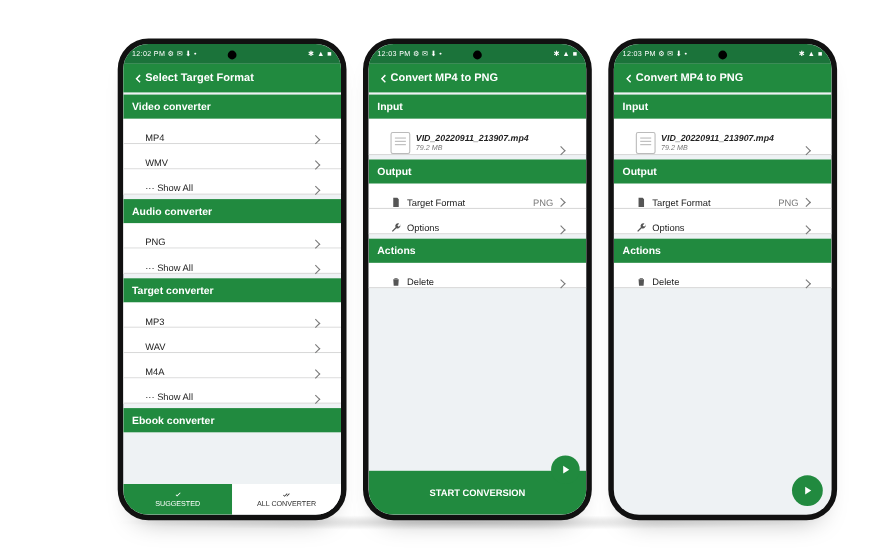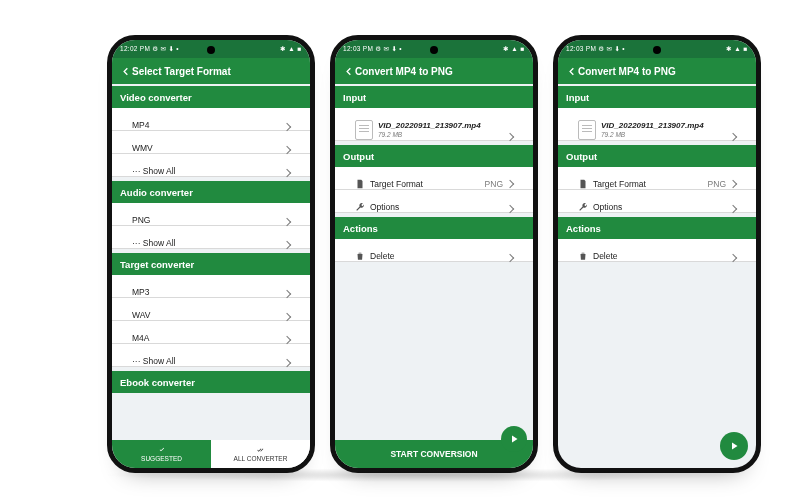--- a/index.html
+++ b/index.html
@@ -42,21 +42,21 @@
   .file-meta .fs{font-size:6.5px;color:var(--muted);}
   .ico{width:10px;height:10px;display:inline-block;}
   .content{position:absolute;top:44px;left:0;right:0;bottom:0;overflow:hidden;}
   .fab{position:absolute;right:8px;bottom:8px;width:28px;height:28px;border-radius:50%;background:var(--green);display:flex;align-items:center;justify-content:center;color:#fff;}
   .fab svg{fill:#fff;}
   .bottom-tabs{position:absolute;left:0;right:0;bottom:0;height:28px;display:flex;font-size:6.5px;}
   .tab{flex:1;display:flex;flex-direction:column;align-items:center;justify-content:center;gap:1px;}
   .tab.sel{background:var(--green);color:#fff;}
   .tab.unsel{background:#fff;color:#333;}
   .tab svg{width:10px;height:8px;}
-  .start-bar{position:absolute;left:0;right:0;bottom:0;height:28px;background:var(--green);color:#fff;display:flex;align-items:center;justify-content:center;font-size:8.5px;font-weight:600;}
+  .start-bar{position:absolute;left:0;right:0;bottom:0;height:40px;background:var(--green);color:#fff;display:flex;align-items:center;justify-content:center;font-size:8.5px;font-weight:600;}
   .start-bar .play{position:absolute;right:6px;top:-14px;width:26px;height:26px;border-radius:50%;background:var(--green);display:flex;align-items:center;justify-content:center;}
   .start-bar .play svg{fill:#fff;}
   .shadow-bar{position:absolute;left:100px;right:60px;top:468px;height:14px;background:radial-gradient(ellipse at center,rgba(0,0,0,.15),transparent 70%);}
 </style>
 </head>
 <body>
 <div class="stage">
 
 <div class="phone p1">
   <div class="notch"></div>

